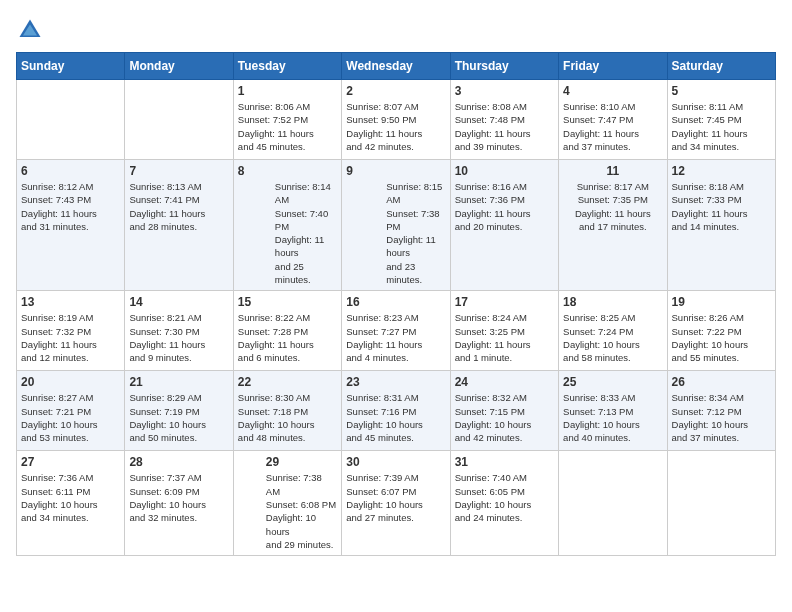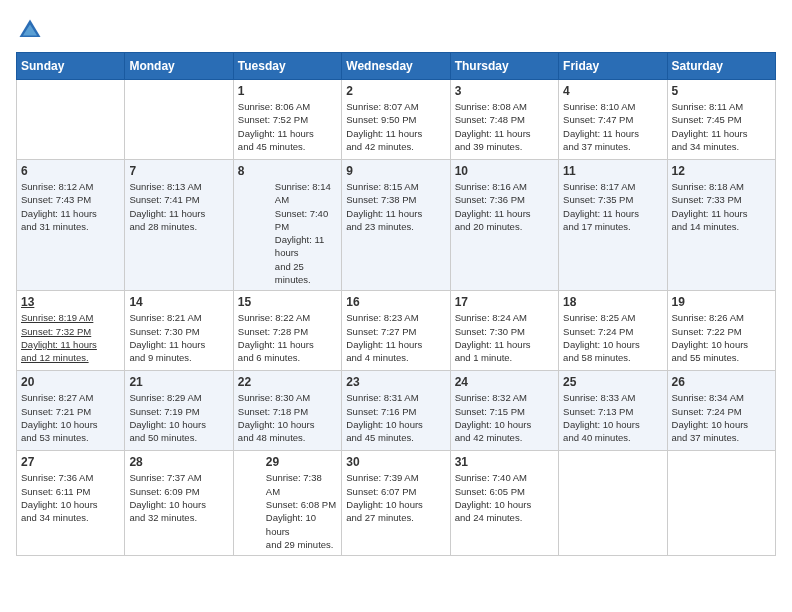--- a/index.html
+++ b/index.html
@@ -188,49 +188,49 @@
         </td>
         <td style="background-color: rgb(240, 244, 250);">
           <span class="day-number">8</span>
           <div class="day-info" style="white-space: pre-line; margin-left: 37px;">Sunrise: 8:14 AM
 Sunset: 7:40 PM
 Daylight: 11 hours
 and 25 minutes.</div>
         </td>
         <td style="background-color: rgb(240, 244, 250);">
           <span class="day-number">9</span>
-          <div class="day-info" style="white-space: pre-line;">Sunrise: 8:15 AM
+          <div class="day-info" style="white-space: pre-line; margin-left: 40px;">Sunrise: 8:15 AM
 Sunset: 7:38 PM
 Daylight: 11 hours
 and 23 minutes.</div>
         </td>
         <td style="background-color: rgb(240, 244, 250);">
           <span class="day-number">10</span>
           <div class="day-info" style="white-space: pre-line;">Sunrise: 8:16 AM
 Sunset: 7:36 PM
 Daylight: 11 hours
 and 20 minutes.</div>
         </td>
-        <td style="background-color: rgb(240, 244, 250);">
+        <td style="background-color: rgb(240, 244, 250); text-align: center;">
           <span class="day-number">11</span>
           <div class="day-info" style="white-space: pre-line;">Sunrise: 8:17 AM
 Sunset: 7:35 PM
 Daylight: 11 hours
 and 17 minutes.</div>
         </td>
         <td style="background-color: rgb(240, 244, 250);">
           <span class="day-number">12</span>
           <div class="day-info" style="white-space: pre-line;">Sunrise: 8:18 AM
 Sunset: 7:33 PM
 Daylight: 11 hours
 and 14 minutes.</div>
         </td>
       </tr>
       <tr>
-        <td style="background-color: rgb(255, 255, 255); text-decoration: underline;">
+        <td style="background-color: rgb(255, 255, 255);">
           <span class="day-number">13</span>
           <div class="day-info" style="white-space: pre-line;">Sunrise: 8:19 AM
 Sunset: 7:32 PM
 Daylight: 11 hours
 and 12 minutes.</div>
         </td>
         <td style="background-color: rgb(255, 255, 255);">
           <span class="day-number">14</span>
           <div class="day-info" style="white-space: pre-line;">Sunrise: 8:21 AM
 Sunset: 7:30 PM
@@ -247,21 +247,21 @@
         <td style="background-color: rgb(255, 255, 255); margin-top: 16px;">
           <span class="day-number">16</span>
           <div class="day-info" style="white-space: pre-line;">Sunrise: 8:23 AM
 Sunset: 7:27 PM
 Daylight: 11 hours
 and 4 minutes.</div>
         </td>
         <td style="background-color: rgb(255, 255, 255);">
           <span class="day-number">17</span>
           <div class="day-info" style="white-space: pre-line;">Sunrise: 8:24 AM
-Sunset: 7:30 PM
+Sunset: 3:25 PM
 Daylight: 11 hours
 and 1 minute.</div>
         </td>
         <td style="background-color: rgb(255, 255, 255);">
           <span class="day-number">18</span>
           <div class="day-info" style="white-space: pre-line;">Sunrise: 8:25 AM
 Sunset: 7:24 PM
 Daylight: 10 hours
 and 58 minutes.</div>
         </td>
@@ -312,21 +312,21 @@
         <td style="background-color: rgb(240, 244, 250);">
           <span class="day-number">25</span>
           <div class="day-info" style="white-space: pre-line;">Sunrise: 8:33 AM
 Sunset: 7:13 PM
 Daylight: 10 hours
 and 40 minutes.</div>
         </td>
         <td style="background-color: rgb(240, 244, 250); margin-left: 24px;">
           <span class="day-number">26</span>
           <div class="day-info" style="white-space: pre-line;">Sunrise: 8:34 AM
-Sunset: 7:24 PM
+Sunset: 7:12 PM
 Daylight: 10 hours
 and 37 minutes.</div>
         </td>
       </tr>
       <tr>
         <td style="background-color: rgb(255, 255, 255);">
           <span class="day-number">27</span>
           <div class="day-info" style="white-space: pre-line;">Sunrise: 7:36 AM
 Sunset: 6:11 PM
 Daylight: 10 hours

